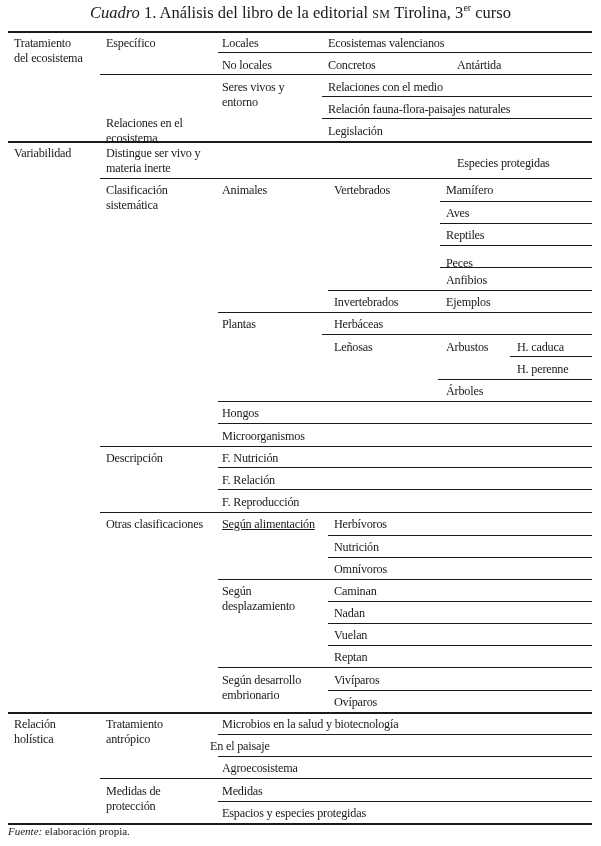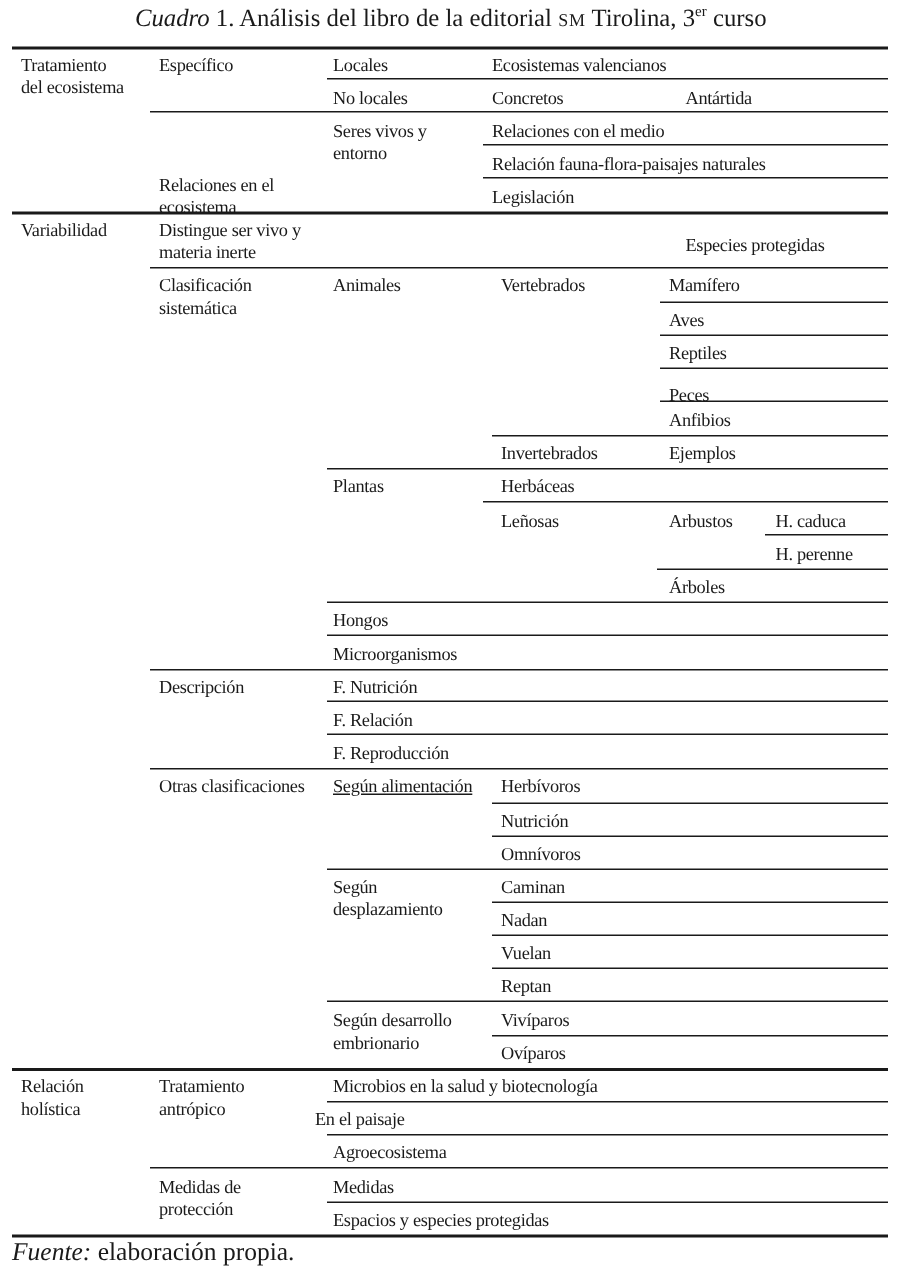--- a/index.html
+++ b/index.html
@@ -5,21 +5,21 @@
   html, body { margin:0; padding:0; background:#ffffff; }
   body { width:601px; height:846px; position:relative; overflow:hidden;
          font-family:"Liberation Serif", "DejaVu Serif", serif; color:#1a1a1a; }
   .title { position:absolute; left:0; top:2px; width:601px; text-align:center; font-size:16.5px; }
   .title .it { font-style:italic; }
   .title .sc { font-size:12px; letter-spacing:0.5px; }
   .title sup { font-size:10px; }
   .t { position:absolute; font-size:12.2px; line-height:15px; white-space:nowrap; letter-spacing:-0.2px; }
   .rule { position:absolute; height:1.4px; background:#1a1a1a; }
   .rule.heavy { height:1.6px; }
-  .footer { position:absolute; left:8px; top:825px; font-size:17px; }
+  .footer { position:absolute; left:8px; top:825px; font-size:11px; }
   .footer .it { font-style:italic; }
 </style>
 </head>
 <body>
 
 <div class="title">
   <span class="it">Cuadro</span>
   <span>1.</span>
   <span>Análisis del libro de la editorial</span>
   <span class="sc">SM</span>

